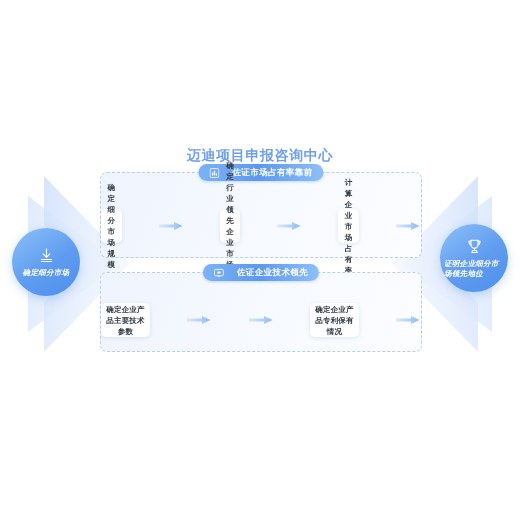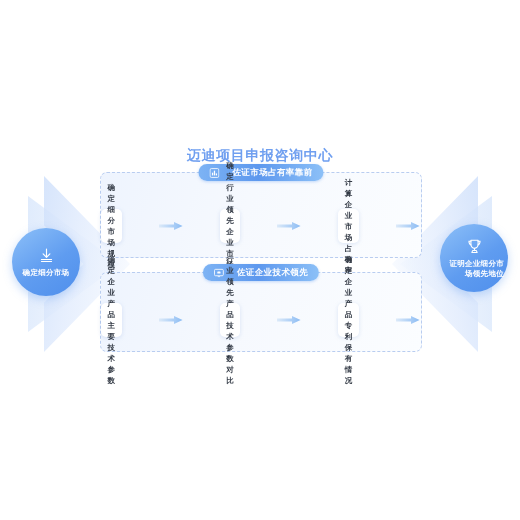--- a/index.html
+++ b/index.html
@@ -100,21 +100,22 @@
   .arrow{
     width:26px;height:10px;position:relative;flex:0 0 auto;
   }
   .arrow svg{display:block;width:26px;height:10px;}
 
   
   .circle{
     position:absolute;width:68px;height:68px;border-radius:50%;
     display:flex;flex-direction:column;align-items:center;justify-content:center;
     box-shadow:0 3px 10px rgba(93,152,238,.35);
-    text-align:right;
+    text-align:left;
+    font-style:italic;
   }
   #circle-start{
     left:12px;top:228px;
     background:linear-gradient(145deg,#8dc0f8 0%,#5f9cf0 55%,#4f8fec 100%);
   }
   #circle-end{
     left:440px;top:224px;
     background:linear-gradient(145deg,#8dc0f8 0%,#5f9cf0 55%,#4f8fec 100%);
   }
   .circle-icon{width:17px;height:17px;margin-bottom:4px;}
@@ -210,23 +211,20 @@
       <div class="step">
         <span class="step-label">确定企业产品主要技术参数</span>
       </div>
 
       <div class="arrow">
         <svg viewBox="0 0 26 10">
           <path d="M1 3.6 H16 V1.1 L24.6 5 L16 8.9 V6.4 H1 Z" fill="url(#ag1)"></path>
         </svg>
       </div>
 
-      <div class="step">
-        <span class="step-label">行业领先产品技术参数对比</span>
-      </div>
 
       <div class="arrow">
         <svg viewBox="0 0 26 10">
           <path d="M1 3.6 H16 V1.1 L24.6 5 L16 8.9 V6.4 H1 Z" fill="url(#ag1)"></path>
         </svg>
       </div>
 
       <div class="step">
         <span class="step-label">确定企业产品专利保有情况</span>
       </div>

